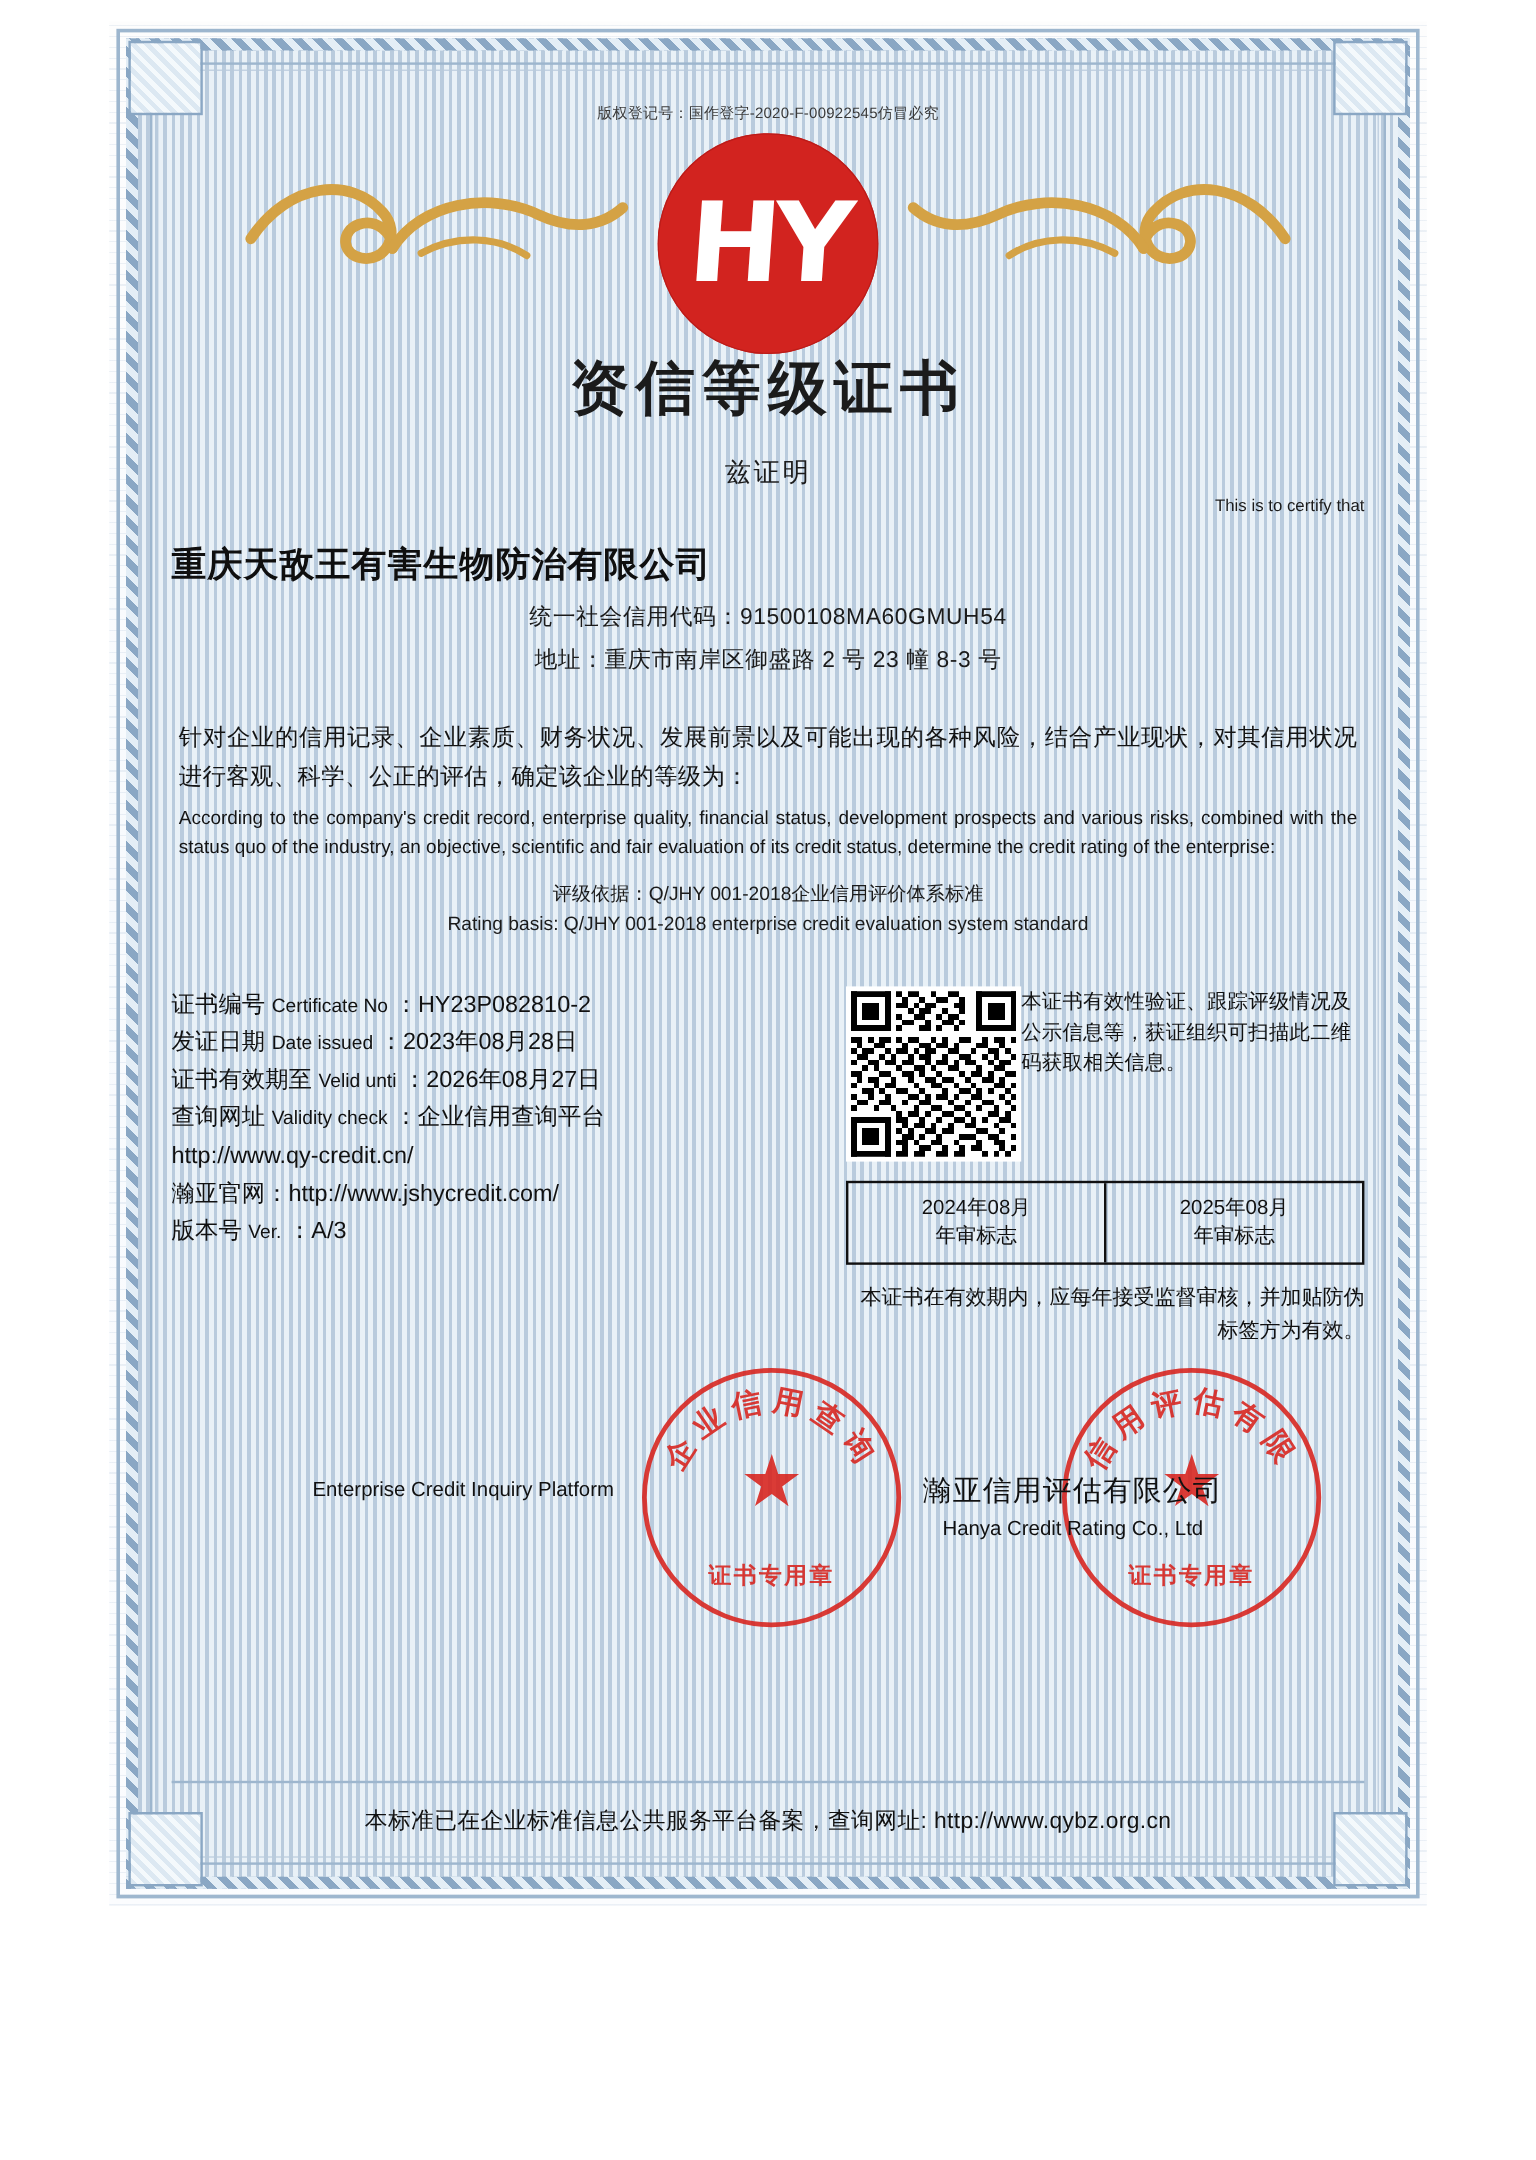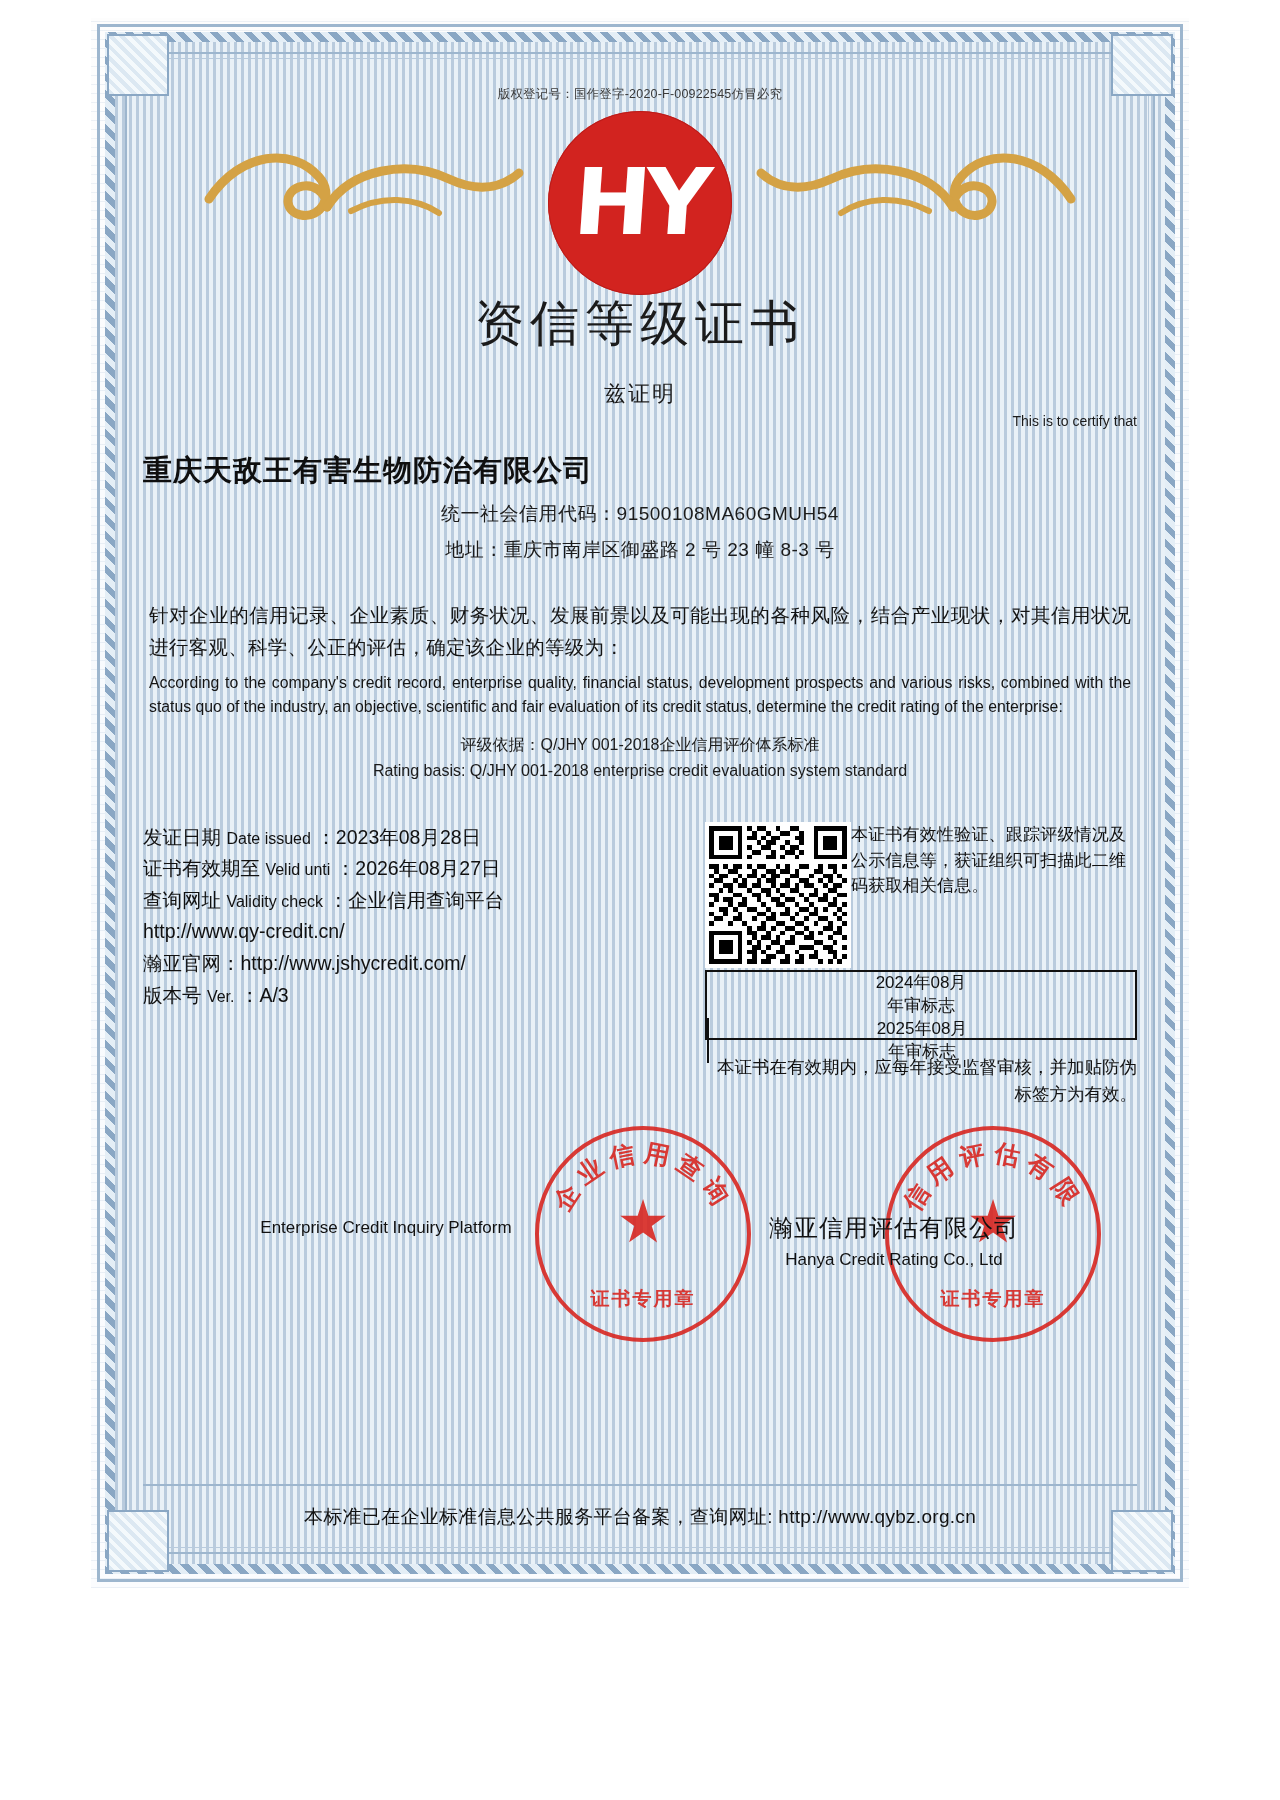--- a/index.html
+++ b/index.html
@@ -125,21 +125,21 @@
     font-size: 92px;
     color: #ffffff;
     letter-spacing: -6px;
     line-height: 1;
     transform: skewX(-4deg);
   }
 
   .title-cn {
     text-align: center;
     font-size: 49px;
-    font-weight: 400;
+    font-weight: 700;
     color: #1b1b1b;
     letter-spacing: 6px;
     margin-top: -4px;
   }
   .title-en {
     text-align: center;
     font-size: 20px;
     color: #222;
     margin-top: 10px;
     letter-spacing: .4px;
@@ -241,24 +241,23 @@
     box-sizing: border-box;
   }
   .qr-note {
     font-size: 17px;
     color: #111;
     line-height: 1.52;
     letter-spacing: .2px;
   }
   .seal-boxes {
     display: flex;
-    margin-top: 2px;
+    margin-top: 16px;
     border: 2px solid #111;
     height: 66px;
-    flex-direction: column;
   }
   .seal-box {
     flex: 1;
     display: flex;
     flex-direction: column;
     align-items: center;
     justify-content: center;
     font-size: 17px;
     color: #111;
     line-height: 1.35;
@@ -402,20 +401,25 @@
       <div class="para-cn">针对企业的信用记录、企业素质、财务状况、发展前景以及可能出现的各种风险，结合产业现状，对其信用状况进行客观、科学、公正的评估，确定该企业的等级为：</div>
       <div class="para-en">According to the company's credit record, enterprise quality, financial status, development prospects and various risks, combined with the status quo of the industry, an objective, scientific and fair evaluation of its credit status, determine the credit rating of the enterprise:</div>
     </div>
 
     <div class="basis-cn">评级依据：Q/JHY 001-2018企业信用评价体系标准</div>
     <div class="basis-en">Rating basis: Q/JHY 001-2018 enterprise credit evaluation system standard</div>
 
     <div class="details">
 
       <div class="details-left">
+        <div>
+          <span>证书编号</span>
+          <span class="d-label-en">Certificate No</span>
+          <span>：HY23P082810-2</span>
+        </div>
         <div>
           <span>发证日期</span>
           <span class="d-label-en">Date issued</span>
           <span>：2023年08月28日</span>
         </div>
         <div>
           <span>证书有效期至</span>
           <span class="d-label-en">Velid unti</span>
           <span>：2026年08月27日</span>
         </div>

